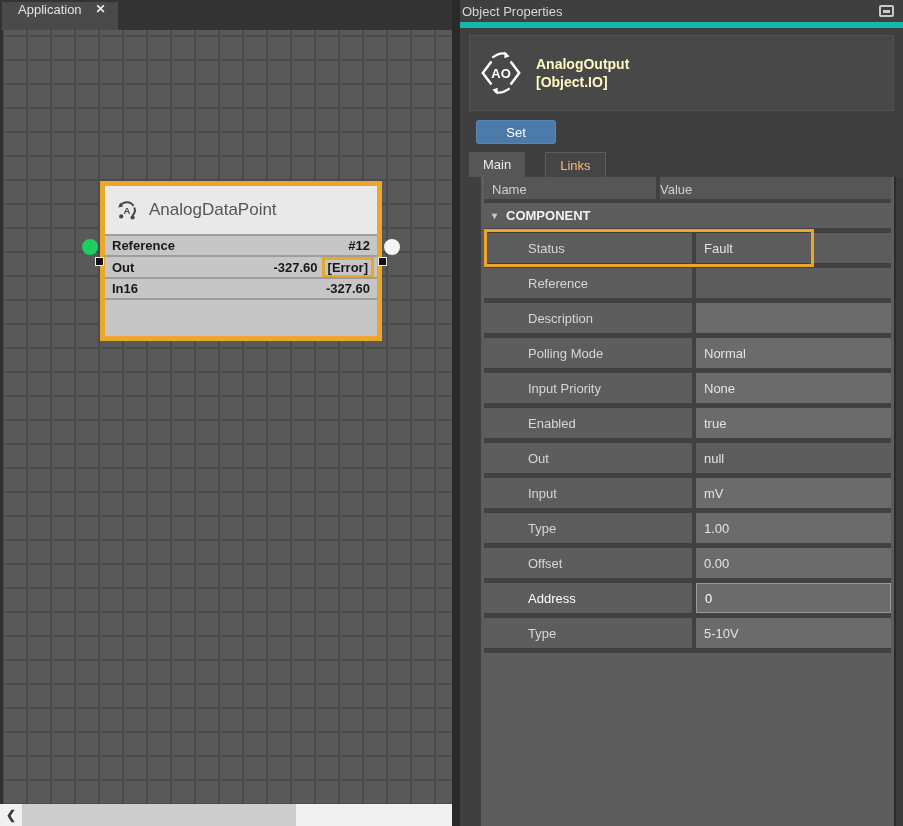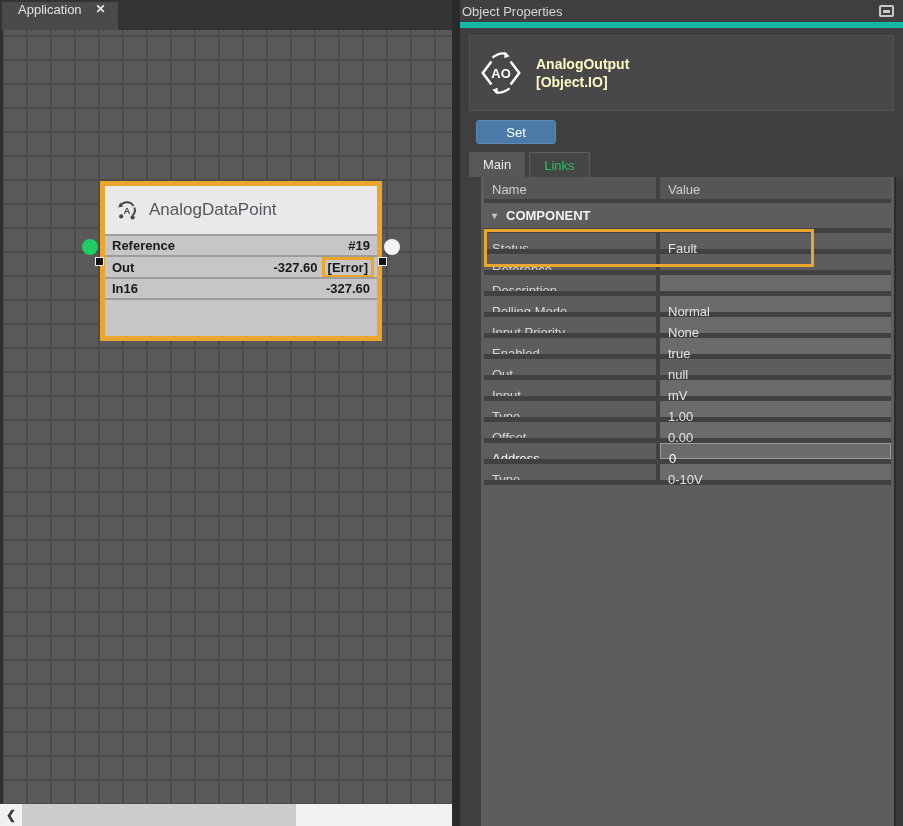--- a/index.html
+++ b/index.html
@@ -57,39 +57,39 @@
   .dock-ic i { display:block; width:7px; height:3px; background:#c9c9c9; }
 
   .pcard { margin:7px 9px 0 9px; height:76px; background:#484848; border:1px solid #525252;
            display:flex; align-items:center; gap:12px; padding-left:8px; }
   .pcard .ctext { color:#fef9c3; font-weight:bold; font-size:14px; line-height:1.3; }
 
   .setbtn { margin:9px 0 0 16px; width:80px; height:24px; background:#4d7ba9;
             border:1px solid #5a87b4; border-radius:3px; color:#fff; font-size:13px;
             font-family:"Liberation Sans",sans-serif; cursor:pointer; }
 
-  .ptabs { margin-top:8px; padding-left:9px; height:25px; display:flex; gap:4px; align-items:flex-end; }
+  .ptabs { margin-top:8px; padding-left:9px; height:25px; display:flex; gap:20px; align-items:flex-end; }
   .ptab { height:25px; display:flex; align-items:center; padding:0 14px; font-size:13px; }
   .ptab.active { background:#575757; color:#ececec; }
-  .ptab.inactive { background:#454545; color:#22c55e; border:1px solid #5e5e5e; border-bottom:none; }
+  .ptab.inactive { background:#454545; color:#fdba74; border:1px solid #5e5e5e; border-bottom:none; }
 
   .tregion { flex:1; background:#5d5d5d; position:relative; padding:0 12px 0 3px; overflow:hidden;margin-left:21px; }
   .gutter { position:absolute; right:0; top:0; bottom:0; width:9px; background:#3a3a3a;
             border-left:2px solid #2c2c2c; }
   .thead { height:26px; display:flex; border-bottom:4px solid #414141; background:#565656;
            color:#d0d0d0; font-size:13px; }
   .thead .hn { width:172px; line-height:26px; padding-left:8px; }
   .thead .hd { width:4px; background:#414141; }
-  .thead .hv { flex:1; line-height:26px; padding-left:8px; }
+  .thead .hv { flex:1; line-height:26px; }
 
   .section { height:30px; border-bottom:5px solid #414141; display:flex; align-items:center;
              padding-left:8px; color:#f2f2f2; font-size:13px; font-weight:bold; }
   .section .tri { color:#c9c9c9; font-size:10px; margin-right:9px; }
 
-  .prow { height:21px; border-bottom:5px solid #414141; display:flex; position:relative; }
+  .prow { height:35px; border-bottom:5px solid #414141; display:flex; position:relative;padding-left:36px; }
   .prow .pname { width:172px; line-height:31px; padding-left:8px; color:#d6d6d6; font-size:13px;
                  overflow:hidden; white-space:nowrap; }
   .prow .pdiv { width:4px; background:#414141; }
   .prow .pvalue { flex:1; line-height:31px; padding-left:8px; color:#e3e3e3; font-size:13px; }
   .prow.editable .pvalue { background:#6b6b6b; }
   .prow.modified .pname, .prow.modified .pvalue { color:#ffffff; }
   .prow.modified .pvalue { border:1px solid #9a9a9a; line-height:29px; }
   .annotation { position:absolute; left:0; top:-4px; width:330px; height:38px;
                 border:3px solid #EBA72D; pointer-events:none; z-index:2; }
 </style>
@@ -116,21 +116,21 @@
             <circle cx="6.2" cy="18.4" r="2.1" fill="#474747"></circle>
             <circle cx="17.6" cy="19.4" r="2.1" fill="#474747"></circle>
             <text x="12" y="15.6" text-anchor="middle" font-size="9.5" font-weight="bold" fill="#474747" font-family="Liberation Sans,sans-serif">A</text>
           </svg>
           <span>AnalogDataPoint</span>
         </div>
         <div id="node-rows" style="display:flex;flex-direction:column;flex:1;">
             <div class="node-row">
               <span>Reference</span>
               <span class="rv">
-                <span>#19</span>
+                <span>#12</span>
               </span>
             </div>
             <div class="node-row r1">
               <span>Out</span>
               <span class="rv">
                 <span>-327.60</span>
                 <span class="err">[Error]</span>
               </span>
             </div>
             <div class="node-row">
@@ -250,19 +250,19 @@
             <div class="pvalue">0.00</div>
           </div>
           <div class="prow editable modified">
             <div class="pname">Address</div>
             <div class="pdiv"></div>
             <div class="pvalue">0</div>
           </div>
           <div class="prow editable">
             <div class="pname">Type</div>
             <div class="pdiv"></div>
-            <div class="pvalue">0-10V</div>
+            <div class="pvalue">5-10V</div>
           </div>
         </div>
       <div class="gutter"></div>
     </div>
   </div>
 </div>
 
 </body></html>

